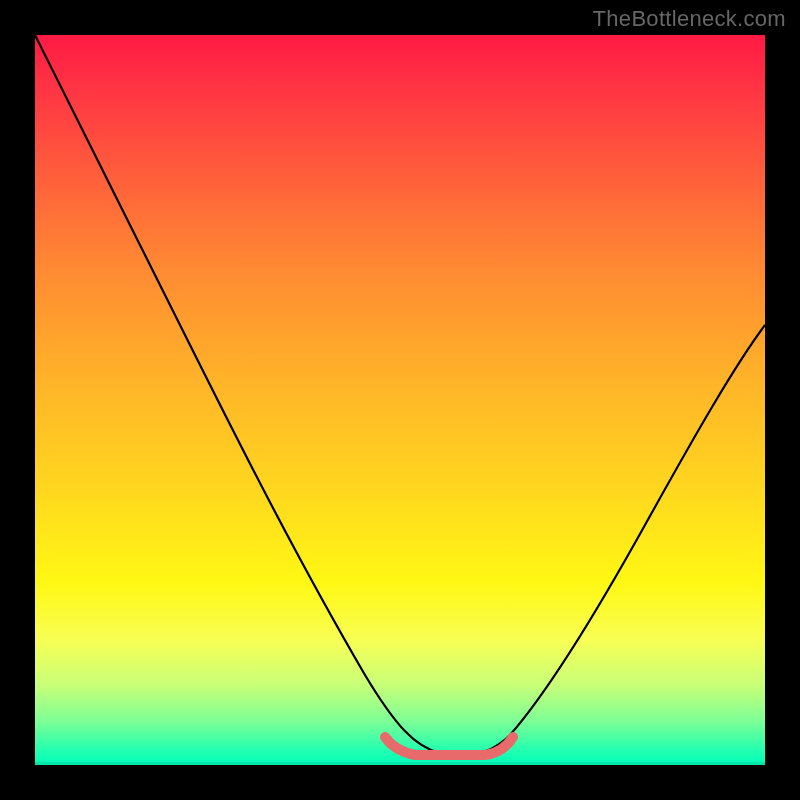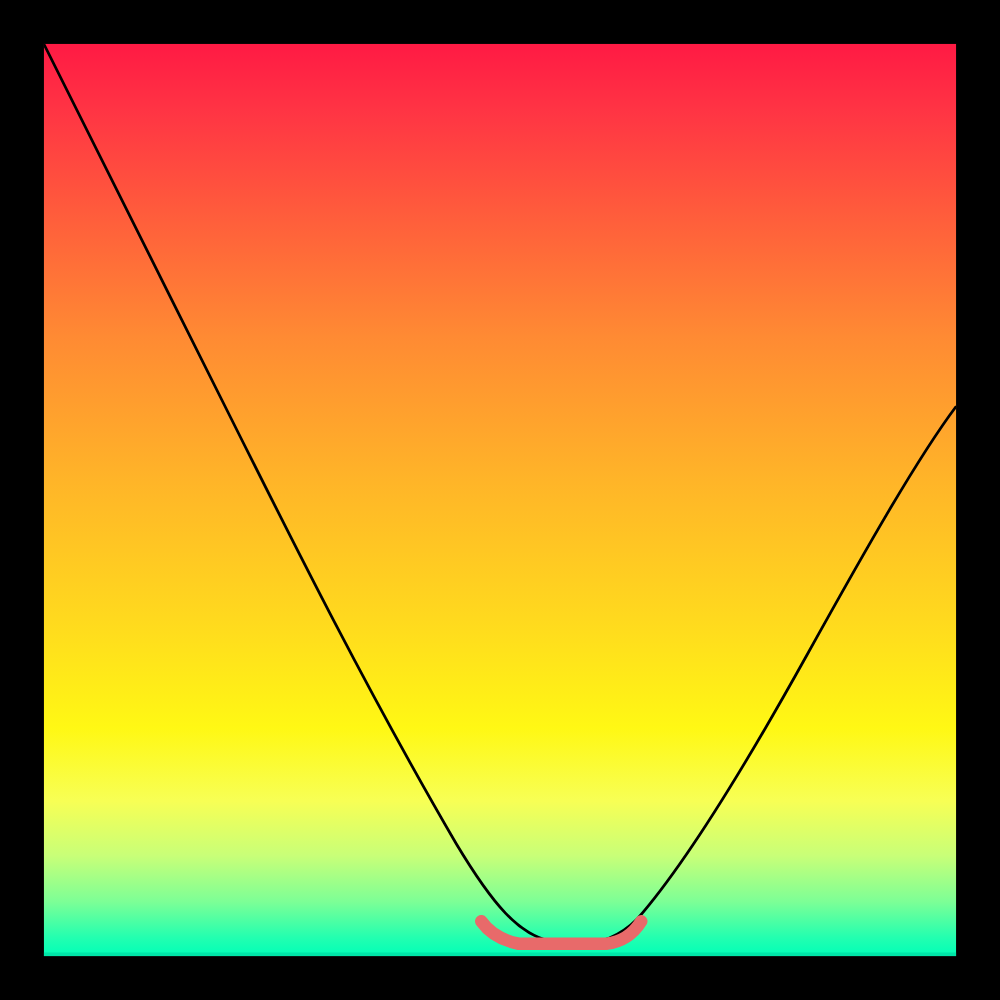--- a/index.html
+++ b/index.html
@@ -65,20 +65,21 @@
   svg.curves {
     position: absolute;
     left: 0; top: 0;
     width: 100%; height: 100%;
   }
 </style>
 </head>
 <body>
 
 <div class="frame">
+  <div class="watermark">TheBottleneck.com</div>
 
   <div class="plot-area">
     <div class="gradient"></div>
     <div class="thin-green-line"></div>
 
     <svg class="curves" viewBox="0 0 730 730" preserveAspectRatio="none">
 
       <path d="M 0 0
                C 60 120, 100 200, 150 300
                C 200 400, 260 520, 330 640

